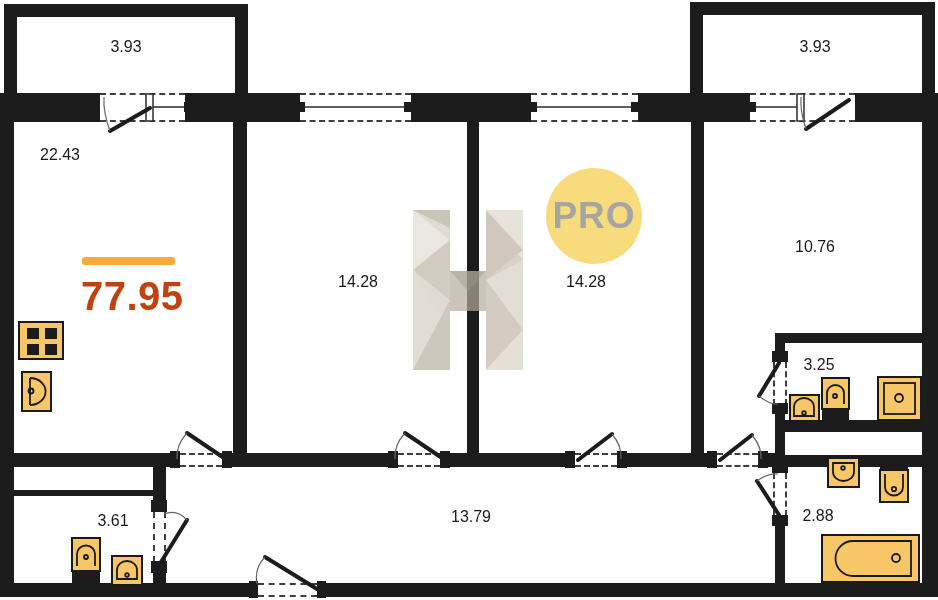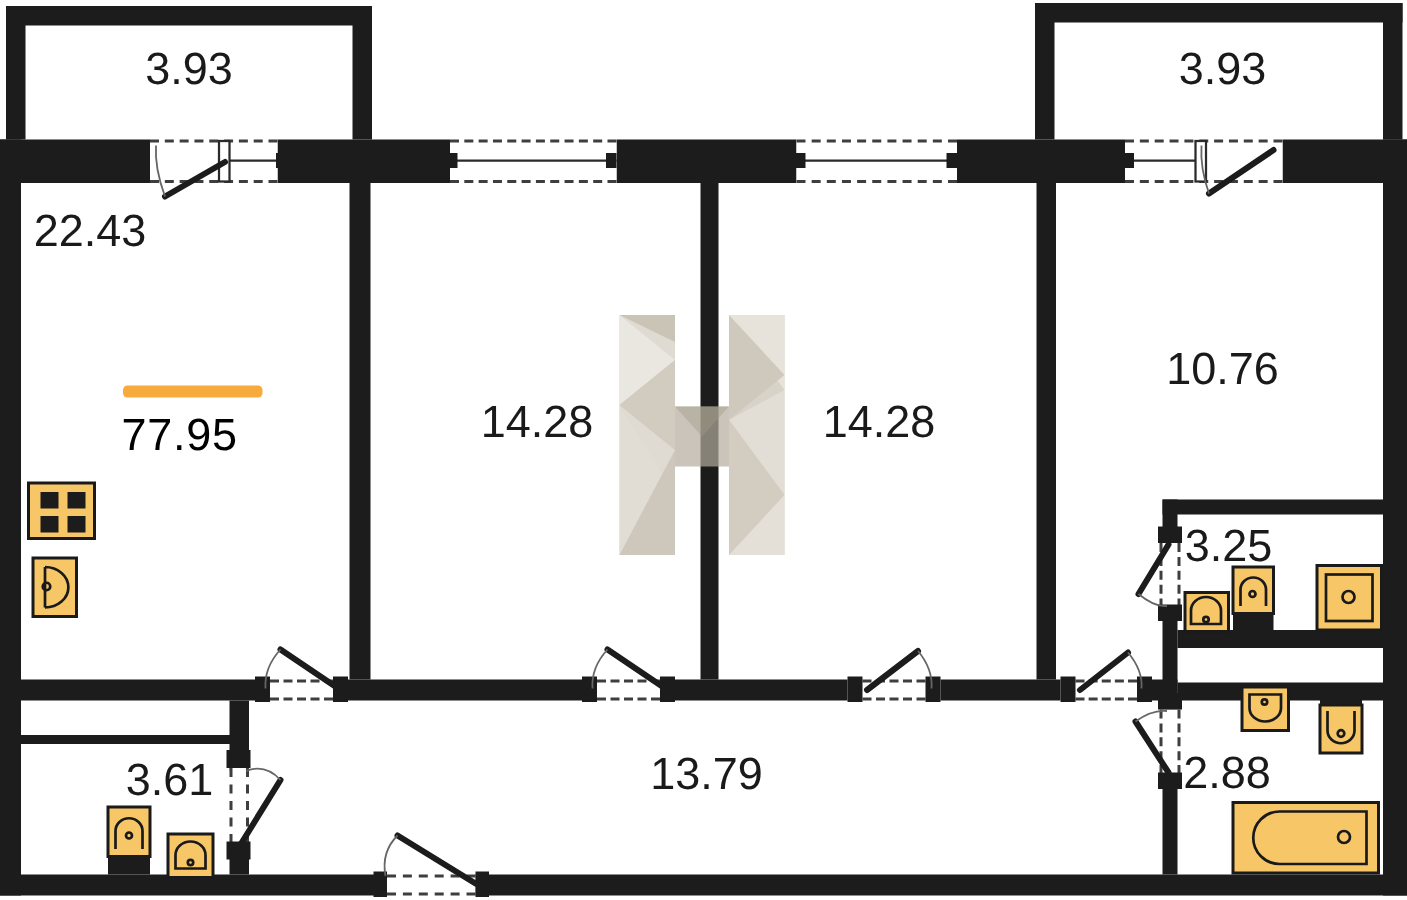--- a/index.html
+++ b/index.html
@@ -7,23 +7,23 @@
     position:relative;width:938px;height:600px;background:#fff;overflow:hidden;
     font-family:"Liberation Sans","DejaVu Sans",sans-serif;
   }
   .wall{position:absolute;background:var(--wall,#1c1c1c);}
   .jamb{position:absolute;background:var(--wall,#1c1c1c);}
   .open-h{position:absolute;background:#fff;box-sizing:border-box;
     border-top:2px dashed #3e3e3e;border-bottom:2px dashed #3e3e3e;}
   .open-v{position:absolute;background:#fff;box-sizing:border-box;
     border-left:2px dashed #3e3e3e;border-right:2px dashed #3e3e3e;}
   .area-label{position:absolute;transform:translate(-50%,-50%);
-    font-size:30px;color:var(--label-text,#1a1a1a);white-space:nowrap;}
-  .total-value{position:absolute;font-size:30px;font-weight:normal;
-    color:#000000;letter-spacing:0.5px;}
+    font-size:16px;color:var(--label-text,#1a1a1a);white-space:nowrap;}
+  .total-value{position:absolute;font-size:40px;font-weight:bold;
+    color:#c2410c;letter-spacing:0.5px;}
   .accent-line{position:absolute;background:var(--accent-orange,#F8AB3D);border-radius:3px;}
   .badge{position:absolute;left:546px;top:168px;width:96px;height:96px;border-radius:50%;
     background:var(--badge-bg,#F8DB7D);display:flex;align-items:center;justify-content:center;}
   .badge span{font-size:37px;font-weight:600;color:var(--badge-text,#A5A5A5);letter-spacing:1px;}
   svg.overlay{position:absolute;left:0;top:0;pointer-events:none;}
   .fx{fill:var(--fixture-fill,#F7C767);stroke:#1a1a1a;stroke-width:2;}
   .fxline{fill:none;stroke:#1a1a1a;stroke-width:1.8;}
   .fxdark{fill:var(--wall,#1c1c1c);stroke:none;}
   .leaf{stroke:var(--wall,#1c1c1c);stroke-width:4;stroke-linecap:round;}
   .arc{fill:none;stroke:#666;stroke-width:1.2;}
@@ -221,20 +221,23 @@
       <polygon points="486,210 523,210 523,260" fill="#E4E0D7"></polygon>
       <polygon points="486,210 486,280 523,250" fill="#C9C2B4"></polygon>
       <polygon points="523,260 486,280 523,330" fill="#DFDAD1"></polygon>
       <polygon points="486,280 486,370 523,330" fill="#CDC6B9"></polygon>
       <polygon points="523,330 486,370 523,370" fill="#E1DCD3"></polygon>
       <rect x="450" y="271" width="36" height="40" fill="#B4AC9E" opacity="0.8"></rect>
       <polygon points="450,271 486,271 468,291" fill="#A79F90" opacity="0.7"></polygon>
     </g>
   </svg>
 
+  <div class="badge">
+    <span>PRO</span>
+  </div>
 
   <div class="accent-line" style="left:82px;top:257px;width:93px;height:8px"></div>
   <div class="total-value" style="left:81px;top:274px">77.95</div>
 
   <div class="area-label" style="left:126px;top:47px">3.93</div>
   <div class="area-label" style="left:815px;top:47px">3.93</div>
   <div class="area-label" style="left:60px;top:155px">22.43</div>
   <div class="area-label" style="left:358px;top:282px">14.28</div>
   <div class="area-label" style="left:586px;top:282px">14.28</div>
   <div class="area-label" style="left:815px;top:247px">10.76</div>

